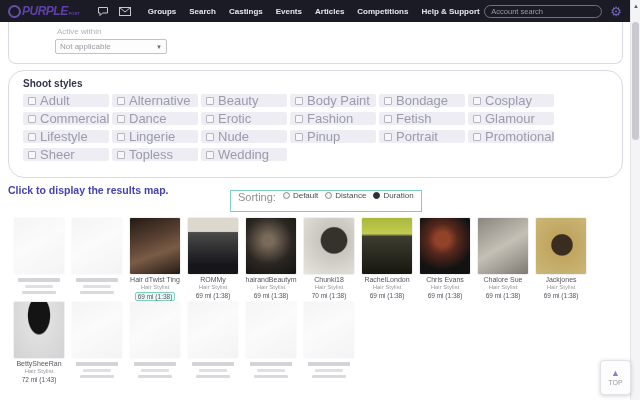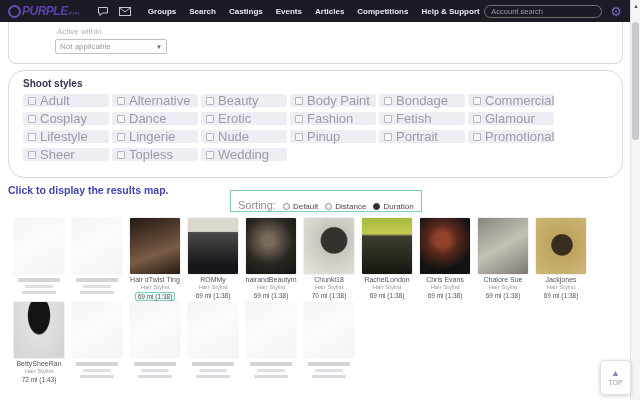--- a/index.html
+++ b/index.html
@@ -69,21 +69,21 @@
   }
   .pill-label { font-size:13px; color:#9b9bac; white-space:nowrap; }
 
   
   .map-link {
     position:absolute; left:8px; top:184px; font-size:10.5px; font-weight:bold;
     color:#4343b2; cursor:pointer;
   }
   .sorting-box {
     position:absolute; left:230px; top:190px; height:22px;
-    border:1px solid #7fccc0; background:#fff; display:flex; align-items:flex-end;
+    border:1px solid #7fccc0; background:#fff; display:flex; align-items:flex-start;
     padding:0 7px; gap:7px;
   }
   .sorting-label { font-size:11px; color:#8f8f93; }
   .sort-opt { display:flex; align-items:center; gap:3px; cursor:pointer; }
   .radio {
     width:7px; height:7px; border:1px solid #8a8a92; border-radius:50%; background:#f2f2f4;
   }
   .sort-opt.selected .radio { background:#2e2e36; border-color:#2e2e36; }
   .sort-label { font-size:8px; color:#4a4a52; }
 
@@ -202,26 +202,26 @@
     <span class="pill-label">Body Paint</span>
   </div>
 
   <div class="style-pill">
     <span class="cb"></span>
     <span class="pill-label">Bondage</span>
   </div>
 
   <div class="style-pill">
     <span class="cb"></span>
+    <span class="pill-label">Cosplay</span>
+  </div>
+
+  <div class="style-pill">
+    <span class="cb"></span>
     <span class="pill-label">Commercial</span>
-  </div>
-
-  <div class="style-pill">
-    <span class="cb"></span>
-    <span class="pill-label">Cosplay</span>
   </div>
 
   <div class="style-pill">
     <span class="cb"></span>
     <span class="pill-label">Dance</span>
   </div>
 
   <div class="style-pill">
     <span class="cb"></span>
     <span class="pill-label">Erotic</span>

